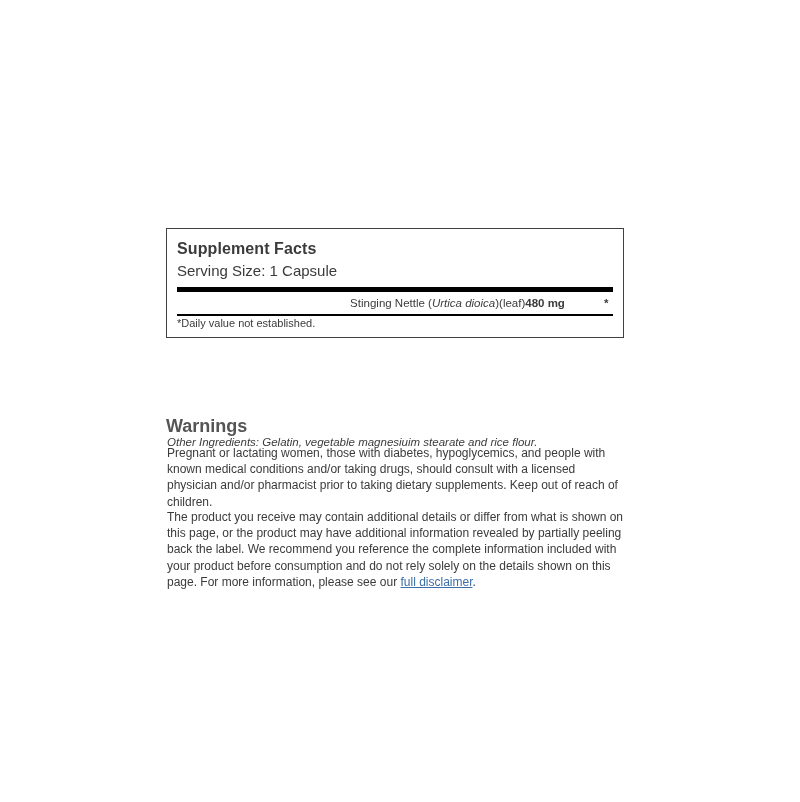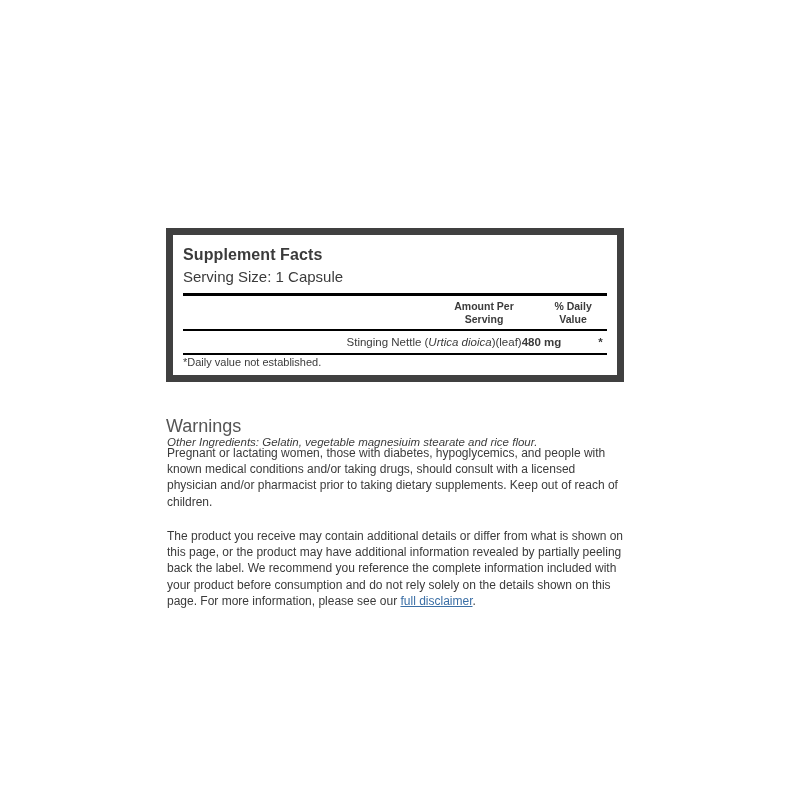--- a/index.html
+++ b/index.html
@@ -23,21 +23,21 @@
     width: 800px;
     height: 802px;
   }
 
   
   .sf-panel {
     position: absolute;
     left: 166px;
     top: 228px;
     width: 458px;
-    border: 7px solid #404040;
+    border: 1px solid #404040;
     box-sizing: border-box;
     background: #ffffff;
     padding: 8px 10px 6px 10px;
   }
 
   .sf-title {
     font-size: 16px;
     font-weight: bold;
     color: #3b3b3b;
     letter-spacing: 0.1px;
@@ -118,35 +118,35 @@
     margin-top: 44px;
   }
 
   
   .warnings-heading {
     position: absolute;
     left: 166px;
     top: 416px;
     font-size: 18px;
     color: #555555;
-    font-weight: normal;
+    font-weight: bold;
     margin: 0;
     text-align: right;
   }
 
   .warn-block {
     position: absolute;
     left: 167px;
     width: 458px;
     font-size: 12px;
     line-height: 1.35;
     color: #3b3b3b;
   }
   .warn-1 { top: 445px; }
-  .warn-2 { top: 528px; }
+  .warn-2 { top: 509px; }
 
   .warn-block p {
     margin: 0;
   }
 
   a.disclaimer-link {
     color: #3a6ea5;
     text-decoration: underline;
   }
 </style>
@@ -154,35 +154,20 @@
 <body>
 
 <div class="page">
 
   <div class="sf-panel">
     <div class="sf-title">Supplement Facts</div>
     <div class="sf-serving">Serving Size: 1 Capsule</div>
 
     <div class="rule-thick"></div>
 
-    <table class="sf-table">
-      <thead>
-        <tr>
-          <th class="col-name"></th>
-          <th class="col-amount">
-            <span>Amount Per</span><br>
-            <span>Serving</span>
-          </th>
-          <th class="col-dv">
-            <span>% Daily</span><br>
-            <span>Value</span>
-          </th>
-        </tr>
-      </thead>
-    </table>
 
     <div class="rule-med"></div>
 
     <table class="sf-table">
       <tbody>
         <tr>
           <td class="cell-name col-name"><span>Stinging Nettle (</span><em>Urtica dioica</em><span>)(leaf)</span></td>
           <td class="cell-amount col-amount">480 mg</td>
           <td class="cell-dv col-dv">*</td>
         </tr>

